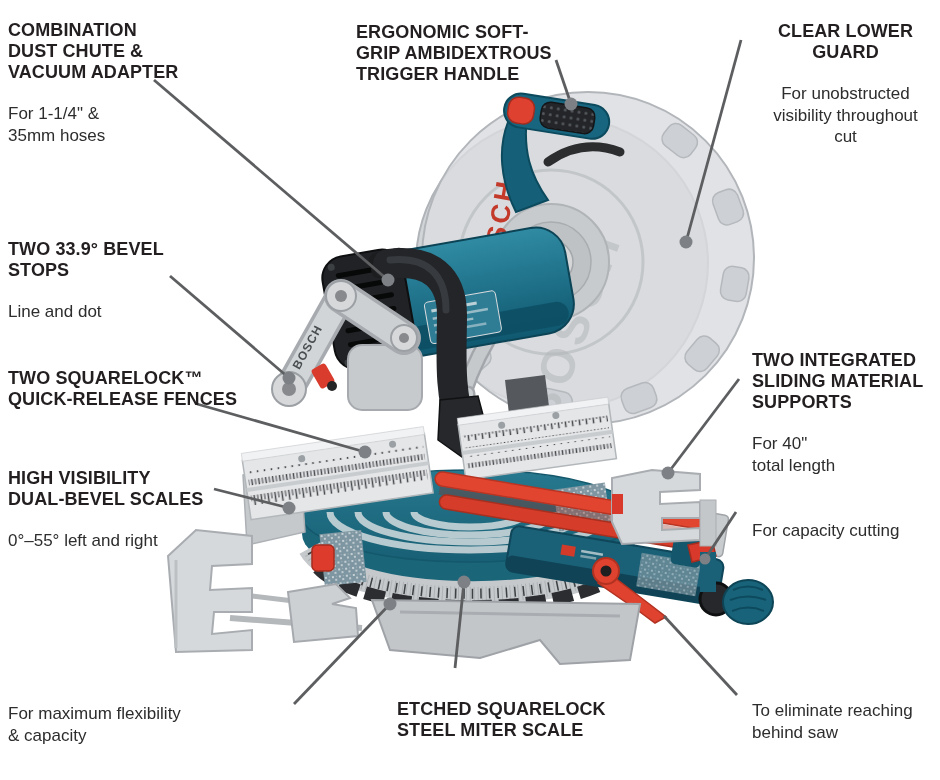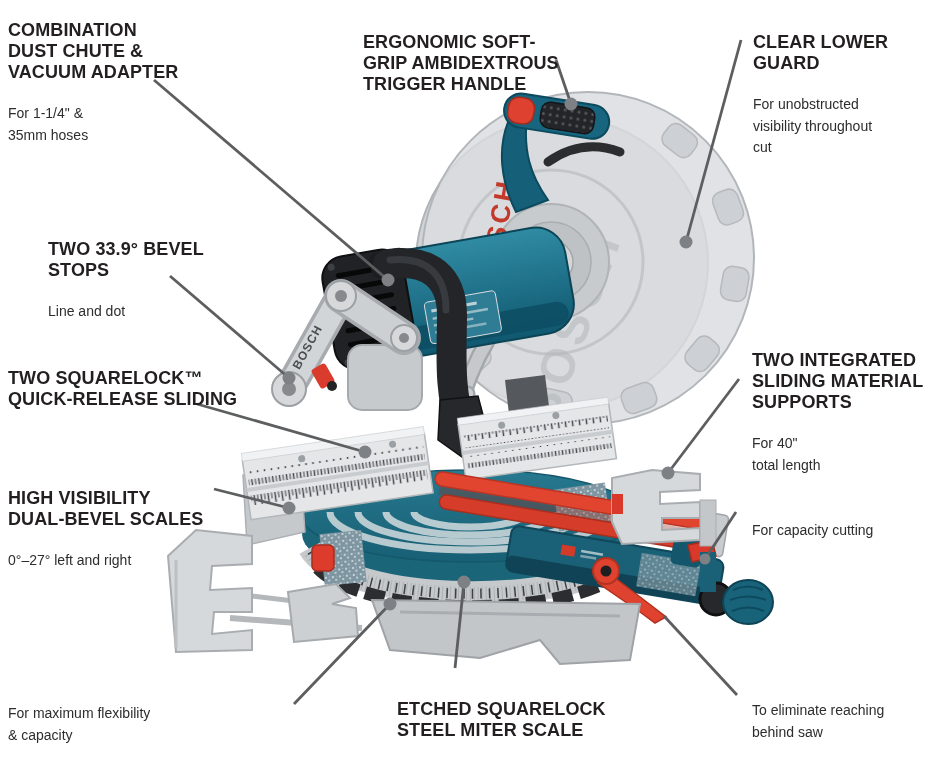--- a/index.html
+++ b/index.html
@@ -1,21 +1,21 @@
 <!DOCTYPE html>
 <html><head>
 <meta charset="utf-8">
 <style>
   html,body{margin:0;padding:0;background:#fff;}
   .stage{position:relative;width:940px;height:780px;background:#ffffff;overflow:hidden;
          font-family:"Liberation Sans",sans-serif;}
   svg.layer{position:absolute;left:0;top:0;}
   .callout{position:absolute;white-space:pre-line;}
   .callout h3{margin:0;font-size:18px;line-height:21px;font-weight:700;color:#231f20;letter-spacing:.1px;}
-  .callout p{margin:2px 0 0;font-size:14px;line-height:21.5px;color:#2d2d2d;}
+  .callout p{margin:2px 0 0;font-size:17px;line-height:21.5px;color:#2d2d2d;}
 </style>
 </head>
 <body>
 
 <div class="stage">
 
   <svg class="layer" width="940" height="780" viewBox="0 0 940 780">
     <defs>
       <linearGradient id="motorGrad" x1="0" y1="0" x2="0" y2="1">
         <stop offset="0" stop-color="#2f8ba3"></stop>
@@ -253,49 +253,49 @@
   </svg>
 
   <div class="callout" style="left:8px;top:2px;width:230px;">
     <h3>COMBINATION
 DUST CHUTE &amp;
 VACUUM ADAPTER</h3>
     <p>For 1-1/4" &amp;
 35mm hoses</p>
   </div>
 
-  <div class="callout" style="left:356px;top:14px;width:230px;margin-left:7px;">
+  <div class="callout" style="left:356px;top:4px;width:230px;">
     <h3>ERGONOMIC SOFT-
 GRIP AMBIDEXTROUS
 TRIGGER HANDLE</h3>
   </div>
 
-  <div class="callout" style="left:753px;top:14px;width:185px;">
+  <div class="callout" style="left:753px;top:3px;width:185px;text-align:center;">
     <h3>CLEAR LOWER
 GUARD</h3>
     <p>For unobstructed
 visibility throughout
 cut</p>
   </div>
 
-  <div class="callout" style="left:8px;top:221px;width:200px;margin-left:40px;">
+  <div class="callout" style="left:8px;top:221px;width:200px;">
     <h3>TWO 33.9° BEVEL
 STOPS</h3>
     <p>Line and dot</p>
   </div>
 
   <div class="callout" style="left:8px;top:350px;width:250px;">
     <h3>TWO SQUARELOCK™
-QUICK-RELEASE SLIDING</h3>
-  </div>
-
-  <div class="callout" style="left:8px;top:470px;width:230px;">
+QUICK-RELEASE FENCES</h3>
+  </div>
+
+  <div class="callout" style="left:8px;top:450px;width:230px;">
     <h3>HIGH VISIBILITY
 DUAL-BEVEL SCALES</h3>
-    <p>0°–27° left and right</p>
+    <p>0°–55° left and right</p>
   </div>
 
   <div class="callout" style="left:752px;top:332px;width:185px;">
     <h3>TWO INTEGRATED
 SLIDING MATERIAL
 SUPPORTS</h3>
     <p>For 40"
 total length</p>
   </div>
 

